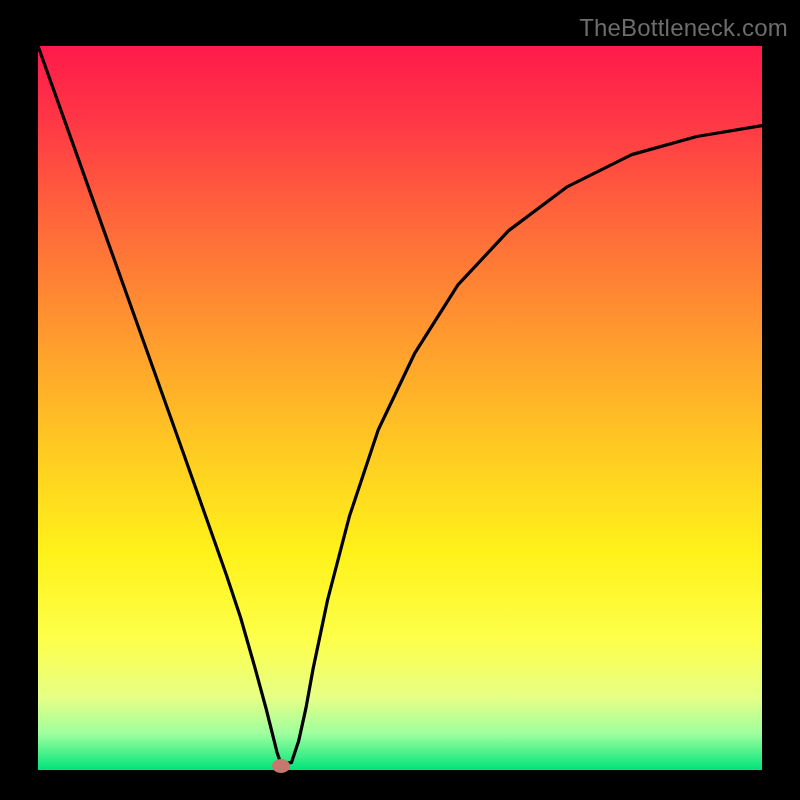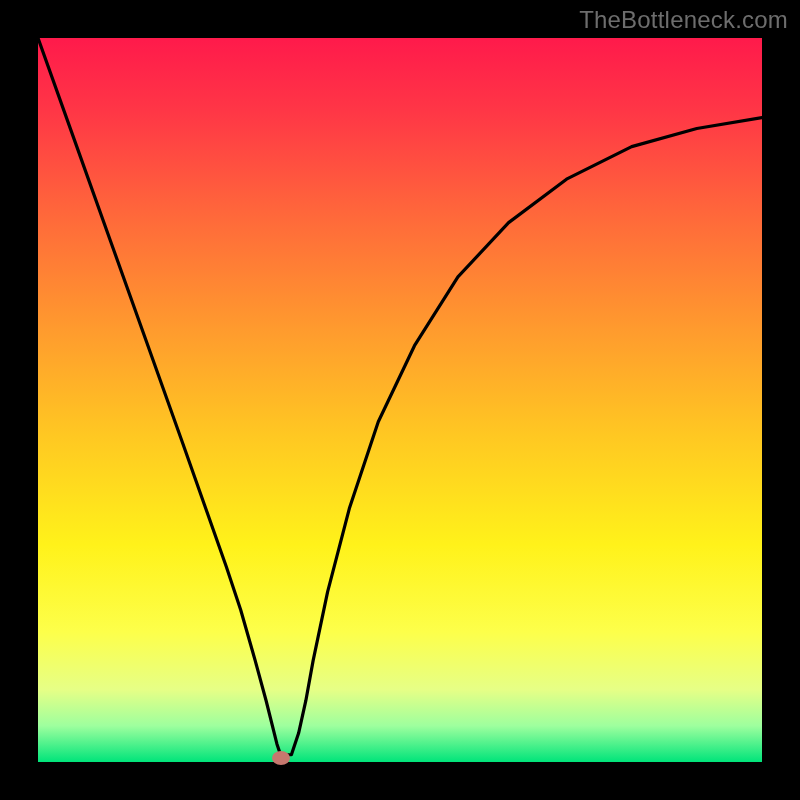--- a/index.html
+++ b/index.html
@@ -6,21 +6,21 @@
     margin: 0;
     padding: 0;
     width: 800px;
     height: 800px;
     background: #000;
     overflow: hidden;
     font-family: Arial, Helvetica, sans-serif;
   }
   .frame {
     position: absolute;
-    top: 0;
+    top: 8px;
     left: 0;
     width: 800px;
     height: 690px;
     background: #000;
     text-align: right;
   }
   .plot-area {
     position: absolute;
     top: 38px;
     left: 38px;

